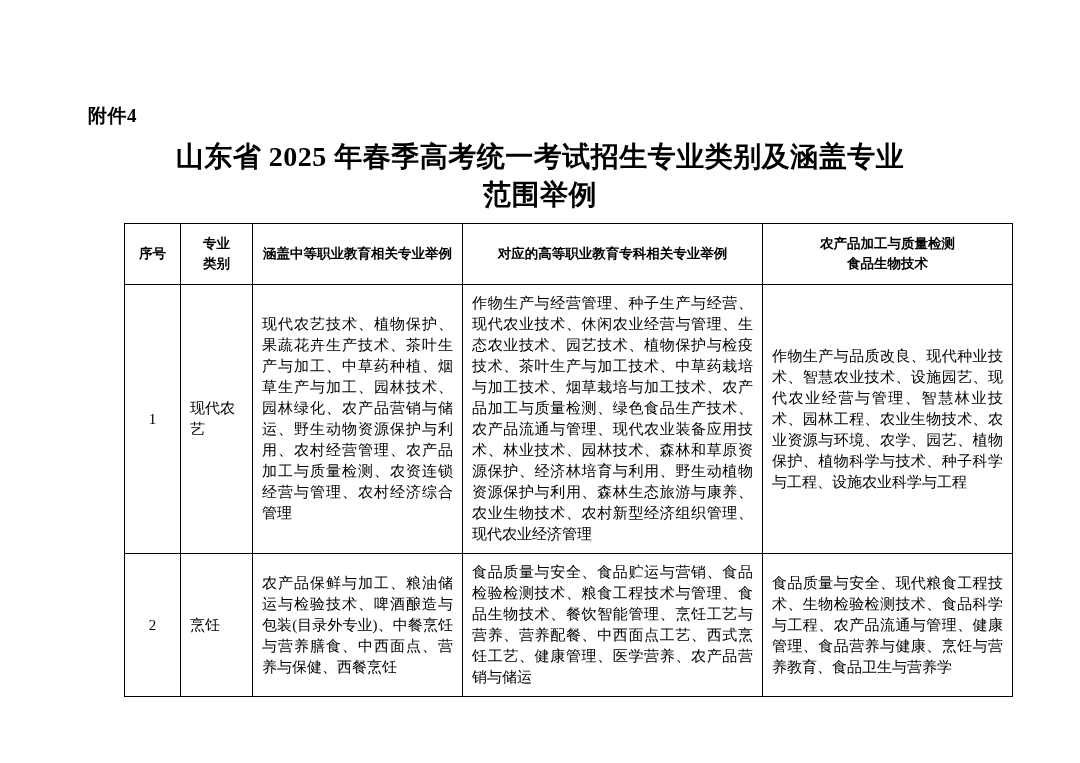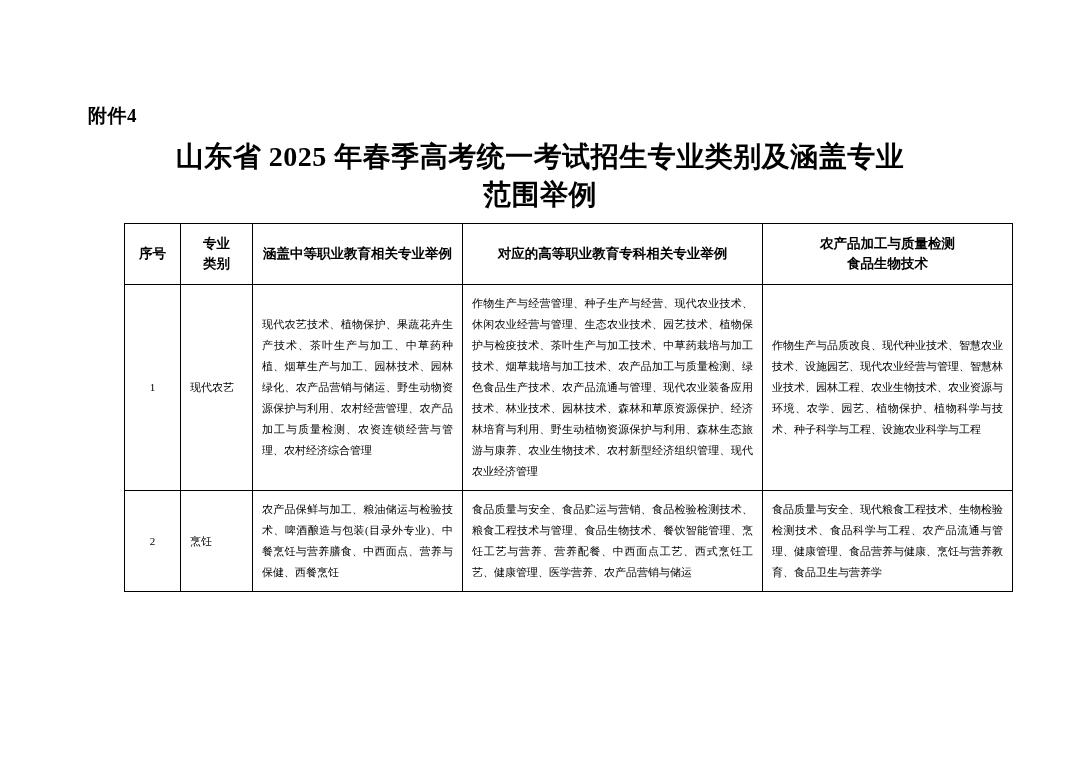--- a/index.html
+++ b/index.html
@@ -50,21 +50,21 @@
     width: 888px;
     border-collapse: collapse;
     table-layout: fixed;
     margin-left: 28px;
   }
   table.main-table th,
   table.main-table td {
     border: 1px solid #000000;
     vertical-align: middle;
     padding: 8px 9px;
-    font-size: 11px;
+    font-size: 15px;
     line-height: 21px;
     font-family: "Liberation Serif", "DejaVu Serif", serif;
   }
   table.main-table thead th {
     text-align: center;
     font-weight: bold;
     font-size: 13.5px;
     line-height: 20px;
     padding: 10px 6px;
   }

